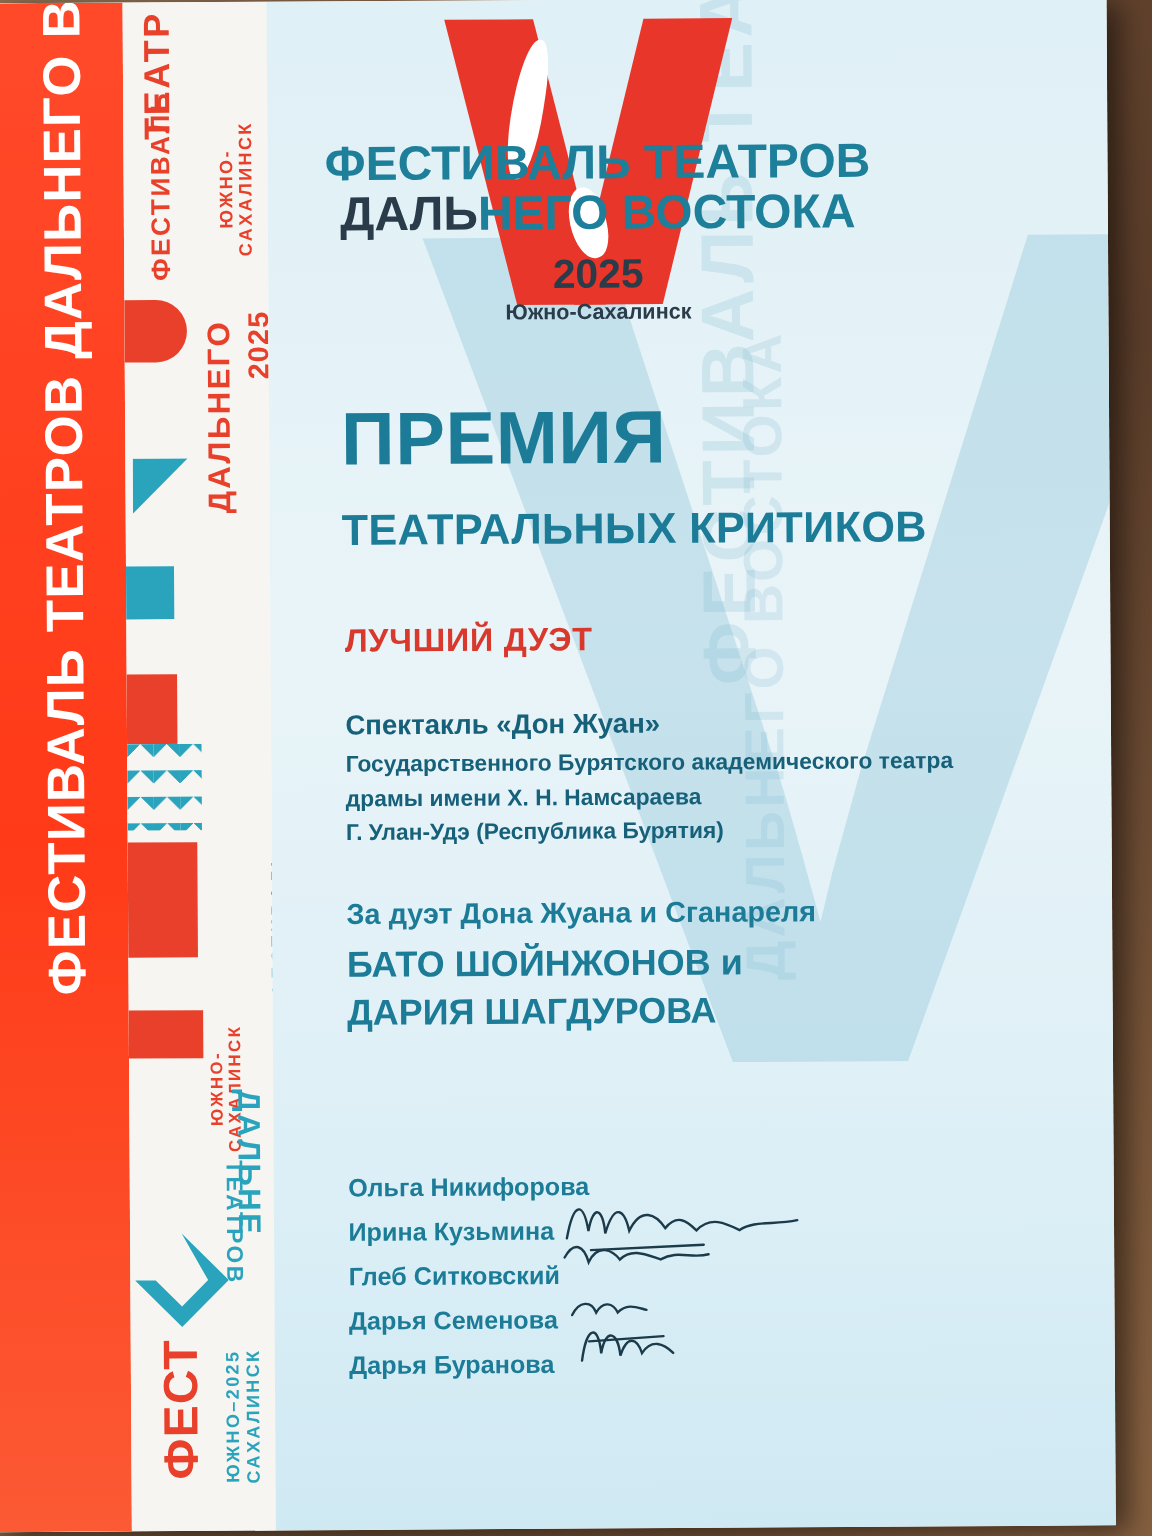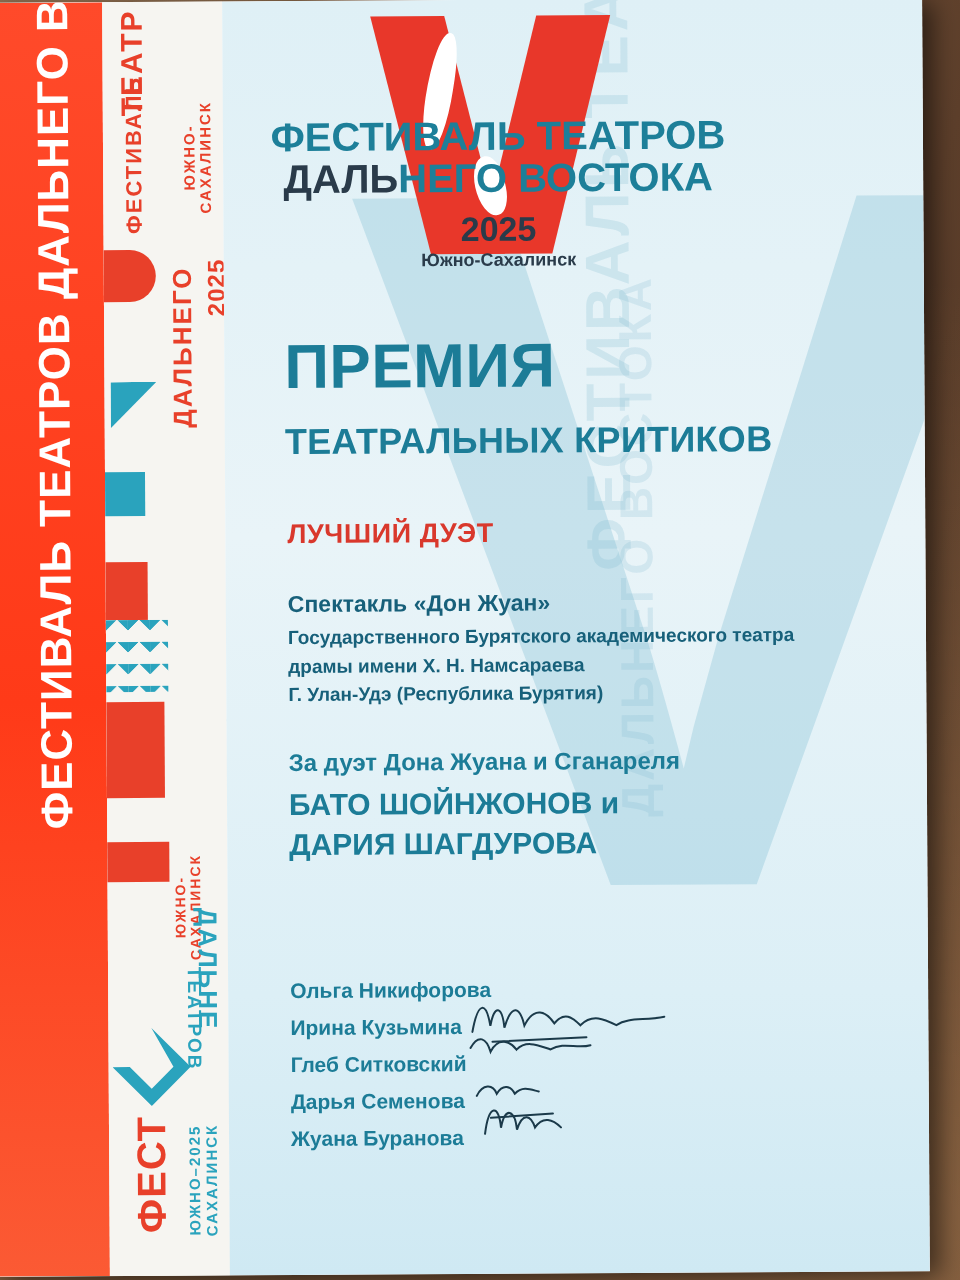--- a/index.html
+++ b/index.html
@@ -471,21 +471,21 @@
         <div class="sign-row">
           <span class="sign-name">Ирина Кузьмина</span>
         </div>
         <div class="sign-row">
           <span class="sign-name">Глеб Ситковский</span>
         </div>
         <div class="sign-row">
           <span class="sign-name">Дарья Семенова</span>
         </div>
         <div class="sign-row">
-          <span class="sign-name">Жуана Буранова</span>
+          <span class="sign-name">Дарья Буранова</span>
         </div>
       </div>
 
       <svg class="scribbles" viewBox="0 0 260 160">
         <g fill="none" stroke="#1b3a4a" stroke-width="2" stroke-linecap="round">
           <path d="M4 40 C10 8, 18 10, 22 34 C26 12, 34 14, 36 36 C44 10, 52 16, 56 34
                    C66 14, 78 20, 86 32 C96 20, 104 26, 112 34 C124 22, 136 28, 148 34
                    C160 26, 176 30, 196 26"></path>
           <path d="M2 56 C10 42, 18 46, 22 60 C30 44, 42 50, 48 58 C58 48, 70 54, 82 58
                    C96 50, 108 58, 122 54"></path>

